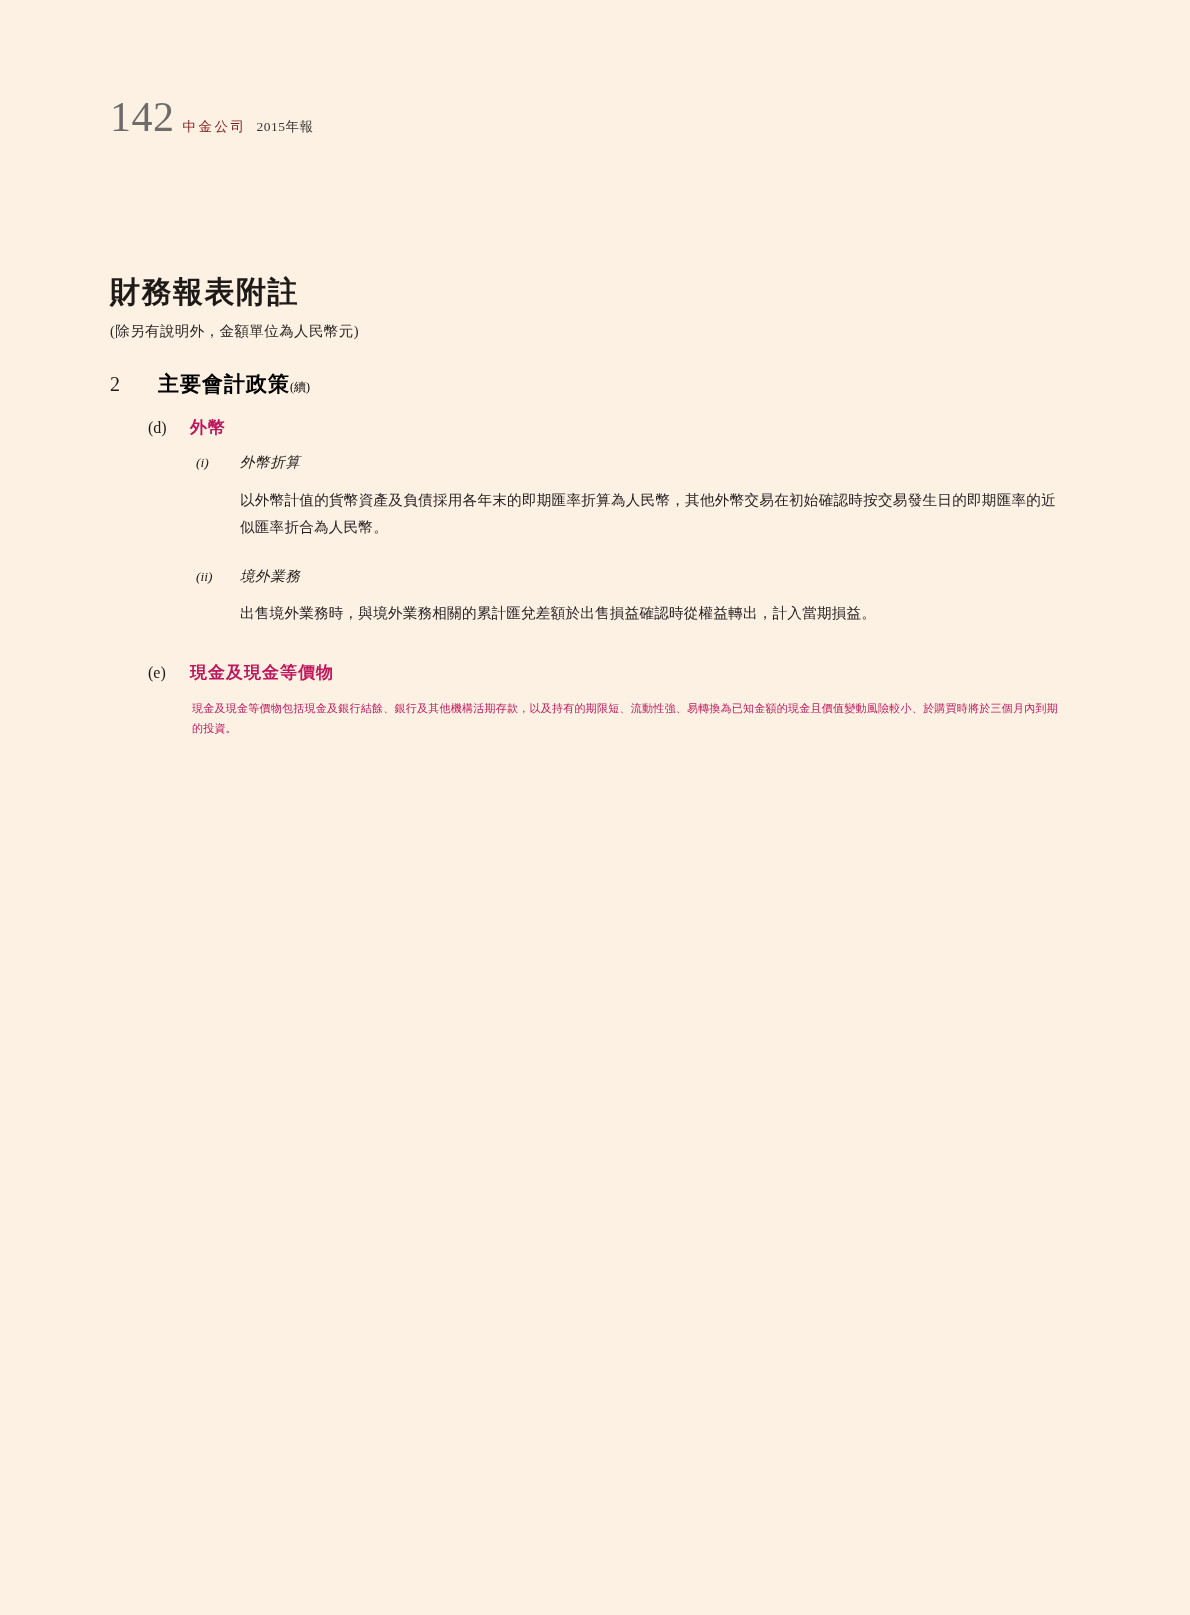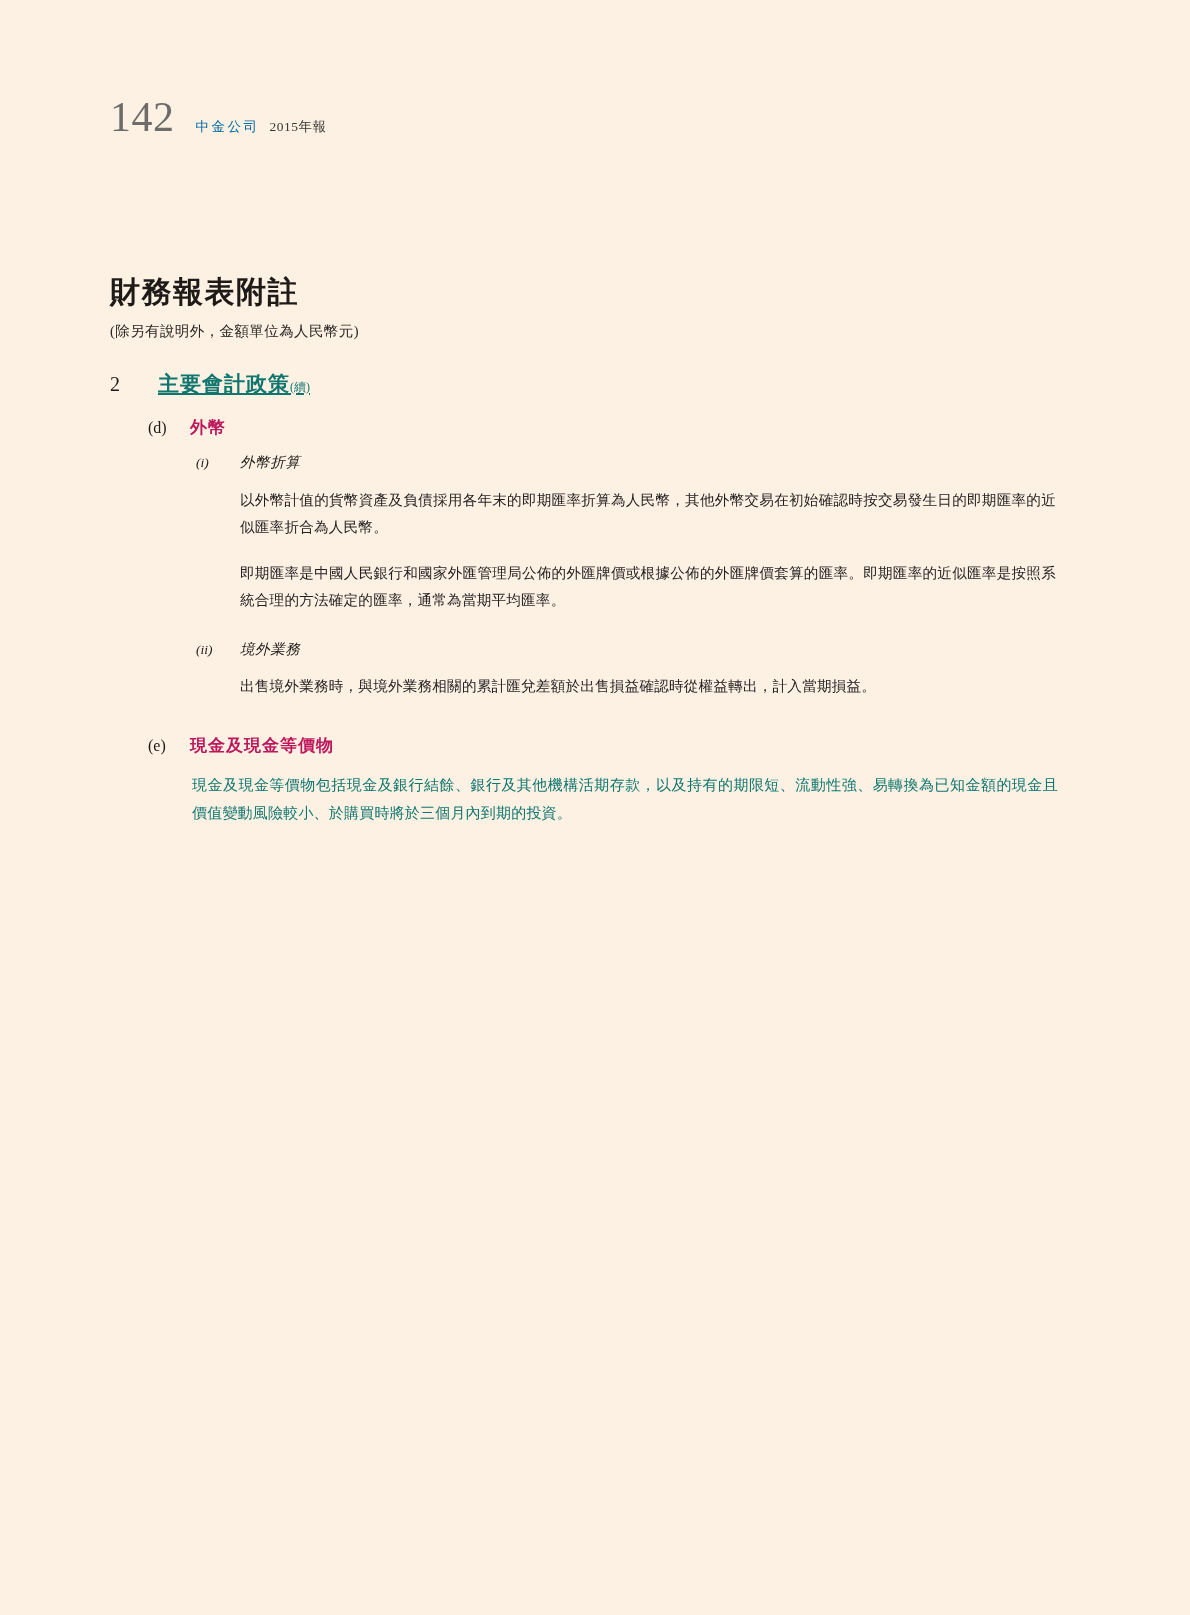--- a/index.html
+++ b/index.html
@@ -31,22 +31,22 @@
   }
   .page-number {
     font-family: "Liberation Serif", serif;
     font-size: 42px;
     color: #6d6c6a;
     letter-spacing: 0.5px;
     line-height: 1;
   }
   .head-company {
     font-size: 13.5px;
-    color: #0369a1;
-    margin-left: 21px;
+    color: #7f1d1d;
+    margin-left: 8px;
     letter-spacing: 2.5px;
     font-family: "Liberation Serif", serif;
   }
   .head-year {
     font-size: 13.5px;
     color: #3a3632;
     margin-left: 10px;
     letter-spacing: 0.5px;
     text-align: right;
   }
@@ -85,22 +85,21 @@
   }
   .section-num {
     width: 48px;
     font-size: 20px;
     color: #1d1a17;
   }
   .section-title {
     font-size: 21px;
     font-weight: bold;
     letter-spacing: 1px;
-    color: #0f766e;
-    text-decoration: underline;
+    color: #000000;
   }
   .section-title .cont {
     font-size: 12px;
     font-weight: normal;
     letter-spacing: 0;
   }
 
   
   .lvl-d {
     margin-left: 38px;
@@ -162,26 +161,26 @@
     height: 26px;
   }
 
   .lvl-e {
     margin-left: 38px;
     margin-top: 34px;
   }
   .para-e {
     margin-left: 44px;
     width: 866px;
-    font-size: 15px;
+    font-size: 11px;
     line-height: 1.85;
     text-align: justify;
     text-justify: inter-ideograph;
     letter-spacing: 0.2px;
-    color: #0f766e;
+    color: #be185d;
   }
 </style>
 </head>
 <body>
 
 <div class="page">
 
   <div class="running-head">
     <span class="page-number">142</span>
     <span class="head-company">中金公司</span>
@@ -205,21 +204,20 @@
         <span class="sub-label">(d)</span>
         <span class="sub-title">外幣</span>
       </div>
 
       <div class="lvl-i">
         <div class="item-head">
           <span class="item-label">(i)</span>
           <span class="item-title">外幣折算</span>
         </div>
         <p class="para">以外幣計值的貨幣資產及負債採用各年末的即期匯率折算為人民幣，其他外幣交易在初始確認時按交易發生日的即期匯率的近似匯率折合為人民幣。</p>
-        <p class="para">即期匯率是中國人民銀行和國家外匯管理局公佈的外匯牌價或根據公佈的外匯牌價套算的匯率。即期匯率的近似匯率是按照系統合理的方法確定的匯率，通常為當期平均匯率。</p>
       </div>
 
       <div class="gap-block"></div>
 
       <div class="lvl-i">
         <div class="item-head">
           <span class="item-label">(ii)</span>
           <span class="item-title">境外業務</span>
         </div>
         <p class="para">出售境外業務時，與境外業務相關的累計匯兌差額於出售損益確認時從權益轉出，計入當期損益。</p>

